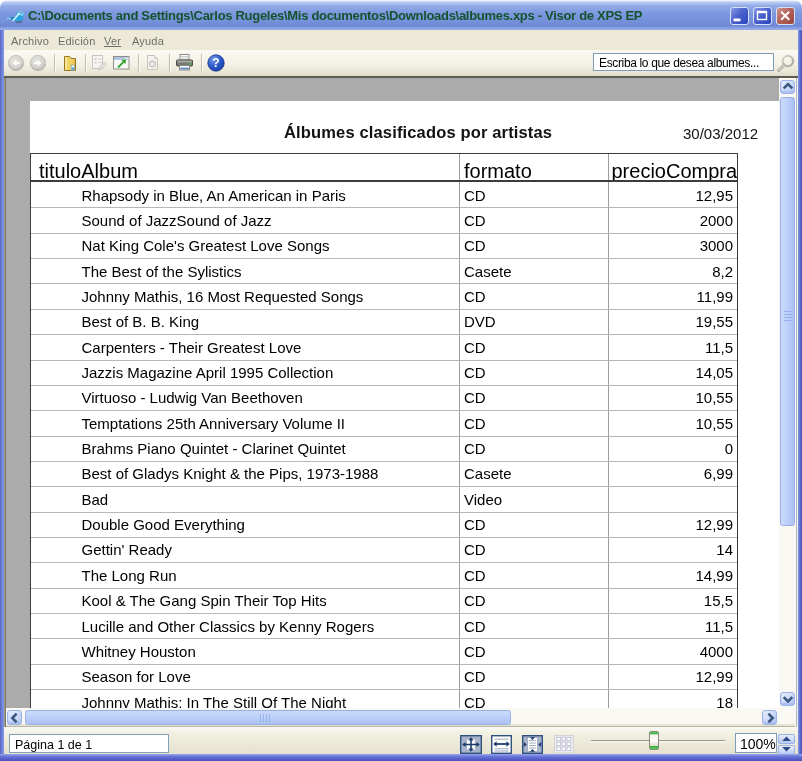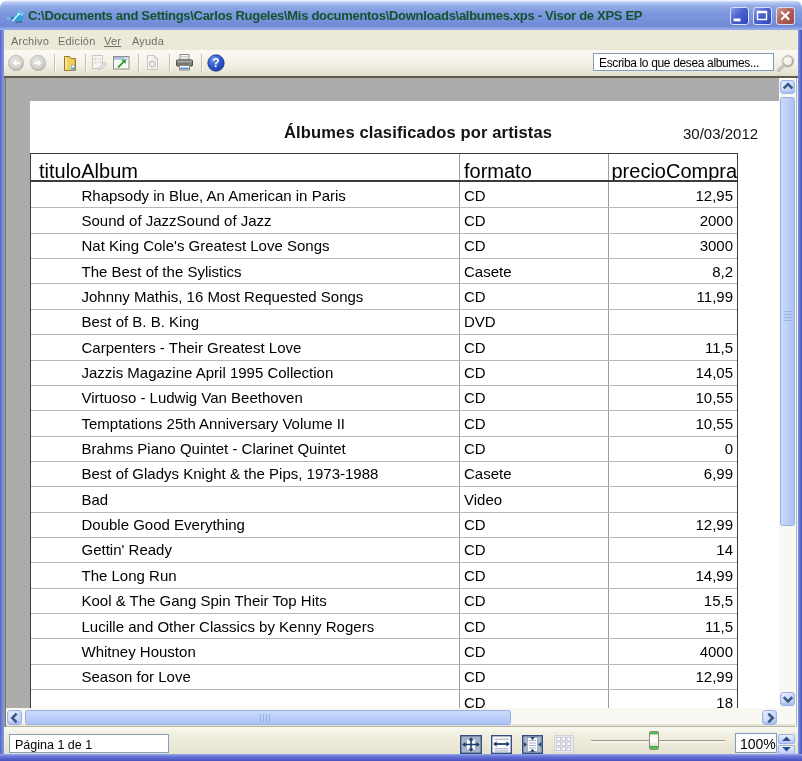--- a/index.html
+++ b/index.html
@@ -100,20 +100,21 @@
 <div class="cell c1" style="top:262.6px">The Best of the Sylistics</div>
 <div class="cell c2" style="top:262.6px">Casete</div>
 <div class="cell c3" style="top:262.6px">8,2</div>
 <div class="rline" style="top:283.4px"></div>
 <div class="cell c1" style="top:287.9px">Johnny Mathis, 16 Most Requested Songs</div>
 <div class="cell c2" style="top:287.9px">CD</div>
 <div class="cell c3" style="top:287.9px">11,99</div>
 <div class="rline" style="top:308.8px"></div>
 <div class="cell c1" style="top:313.2px">Best of B. B. King</div>
 <div class="cell c2" style="top:313.2px">DVD</div>
+<div class="cell c3" style="top:313.2px">19,55</div>
 <div class="rline" style="top:334.1px"></div>
 <div class="cell c1" style="top:338.6px">Carpenters - Their Greatest Love</div>
 <div class="cell c2" style="top:338.6px">CD</div>
 <div class="cell c3" style="top:338.6px">11,5</div>
 <div class="rline" style="top:359.5px"></div>
 <div class="cell c1" style="top:364.0px">Jazzis Magazine April 1995 Collection</div>
 <div class="cell c2" style="top:364.0px">CD</div>
 <div class="cell c3" style="top:364.0px">14,05</div>
 <div class="rline" style="top:384.8px"></div>
 <div class="cell c1" style="top:389.3px">Virtuoso - Ludwig Van Beethoven</div>
@@ -156,20 +157,21 @@
 <div class="cell c3" style="top:617.5px">11,5</div>
 <div class="rline" style="top:638.3px"></div>
 <div class="cell c1" style="top:642.8px">Whitney Houston</div>
 <div class="cell c2" style="top:642.8px">CD</div>
 <div class="cell c3" style="top:642.8px">4000</div>
 <div class="rline" style="top:663.7px"></div>
 <div class="cell c1" style="top:668.2px">Season for Love</div>
 <div class="cell c2" style="top:668.2px">CD</div>
 <div class="cell c3" style="top:668.2px">12,99</div>
 <div class="rline" style="top:689.0px"></div>
+<div class="cell c1" style="top:693.5px">Johnny Mathis: In The Still Of The Night</div>
 <div class="cell c2" style="top:693.5px">CD</div>
 <div class="cell c3" style="top:693.5px">18</div>
 
   <div class="abs sb-track-v"></div>
   <div class="abs sb-track-h"></div>
   <div class="abs sb-thumb" id="vthumb"></div>
   <div class="abs sb-thumb" id="hthumb"></div>
   <div class="abs grip-v"></div>
   <div class="abs grip-h"></div>
   <div class="abs sb-btn" style="left:780px; top:79.5px;"></div>

